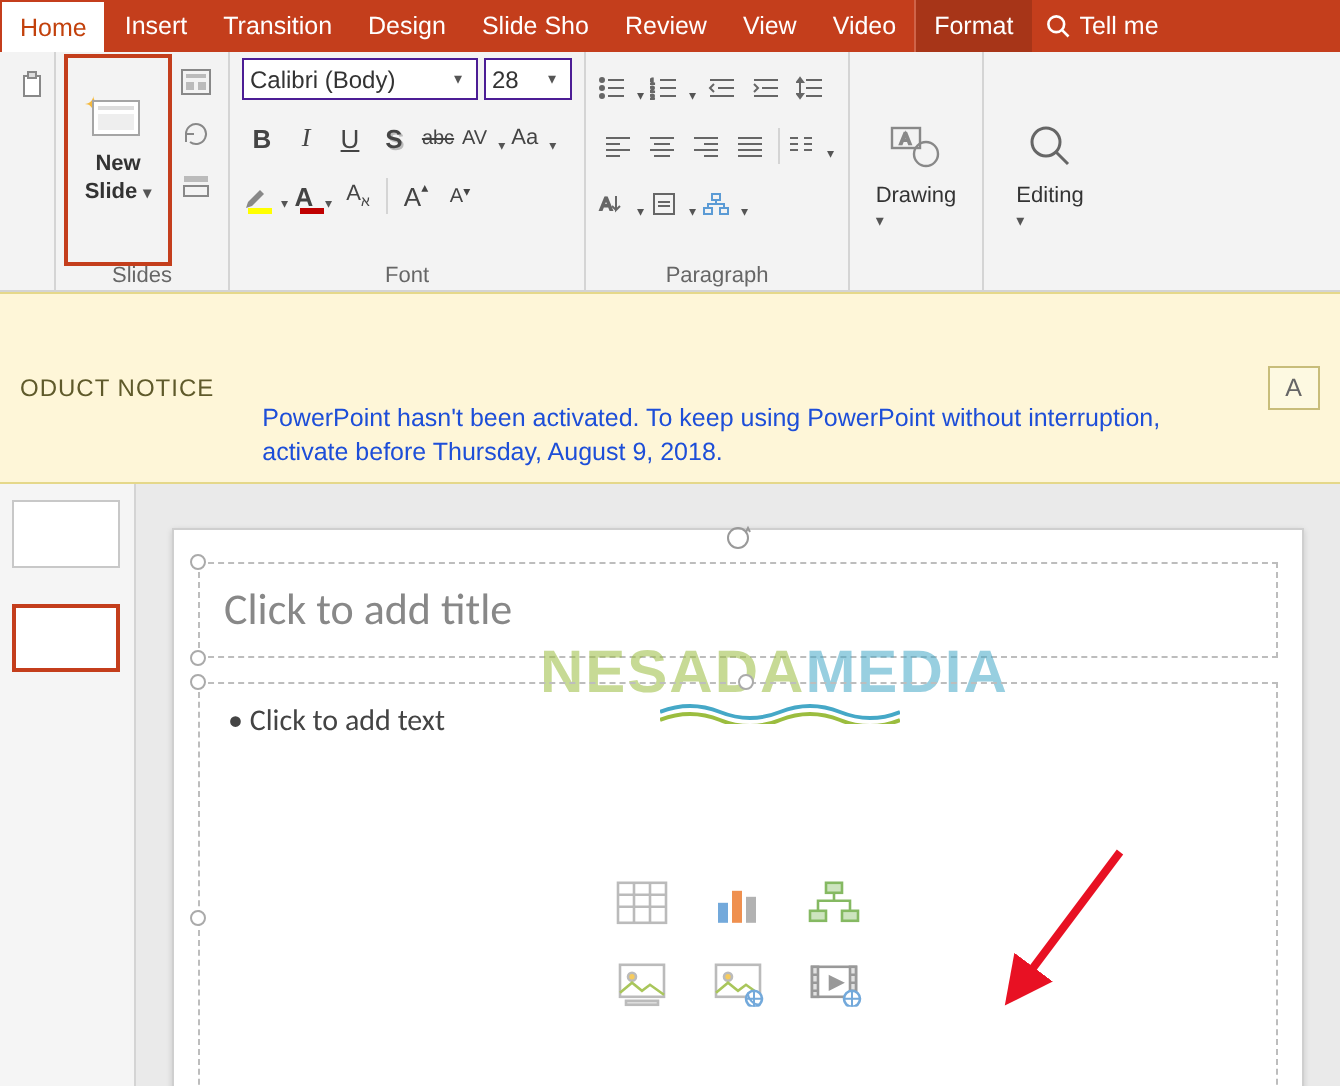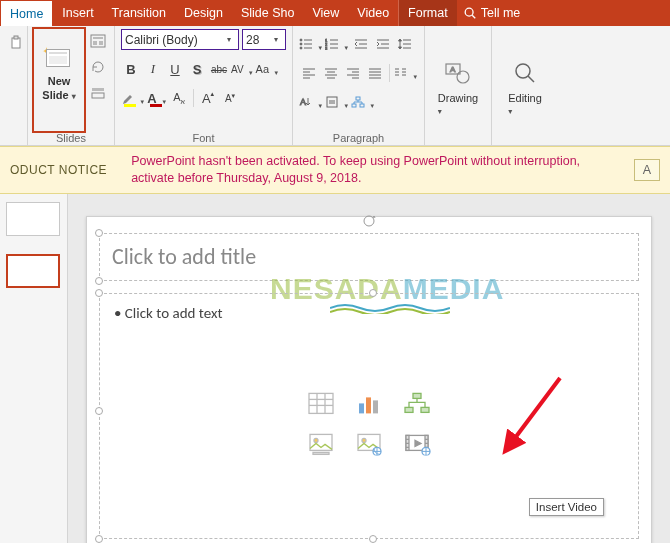--- a/index.html
+++ b/index.html
@@ -1,20 +1,20 @@
 <!DOCTYPE html>
 <html><head>
 <meta charset="utf-8">
 <style>
 * { box-sizing: border-box; margin: 0; padding: 0; }
 body { font-family: 'Segoe UI', Tahoma, sans-serif; font-size: 12px; background: #fff; width: 670px; height: 543px; overflow: hidden; position: relative; }
 
 .tabbar { background: #c43e1c; height: 26px; display: flex; align-items: stretch; color: #fff; font-size: 12.5px; }
 .tab { padding: 4px 9px; cursor: pointer; display: flex; align-items: center; border-right: none; }
-.tab.active { background: #fff; color: #0369a1; border: 1px solid #c43e1c; border-bottom: none; }
+.tab.active { background: #fff; color: #c2410c; border: 1px solid #c43e1c; border-bottom: none; }
 .tab.format { background: #a73518; }
 .tab.help { border-right: 1px solid rgba(255,255,255,0.2); }
 .tellme { display: flex; align-items: center; padding: 0 6px; gap: 4px; }
 .tellme svg { width: 14px; height: 14px; }
 
 .ribbon { background: #f3f3f3; border-bottom: 1px solid #d4d4d4; height: 120px; display: flex; font-size: 11px; color: #444; }
 .group { border-right: 1px solid #d4d4d4; padding: 3px 6px 1px; display: flex; flex-direction: column; justify-content: space-between; }
 .group-label { text-align: center; color: #666; font-size: 11px; padding-top: 1px; }
 .group-body { flex: 1; display: flex; gap: 4px; }
 
@@ -48,21 +48,21 @@
 .colorbar.yellow { background: #ffff00; }
 .colorbar.red { background: #c00000; }
 .vsep { width: 1px; height: 18px; background: #d4d4d4; margin: 0 2px; }
 
 .big-btn { display: flex; flex-direction: column; align-items: center; justify-content: center; width: 54px; cursor: pointer; gap: 3px; }
 .big-btn .icon { width: 32px; height: 32px; display: flex; align-items: center; justify-content: center; }
 .big-btn .lbl { font-size: 11px; color: #333; }
 
 .notice { background: #fef6d8; border-top: 1px solid #e5d88a; border-bottom: 1px solid #e5d88a; display: flex; align-items: center; padding: 6px 10px; gap: 24px; font-size: 12.5px; }
 .notice .title { font-weight: normal; color: #5f5a2b; letter-spacing: 0.5px; font-size: 12px; }
-.notice .msg { color: #be185d; line-height: 1.35; max-width: 460px; }
+.notice .msg { color: #1d4ed8; line-height: 1.35; max-width: 460px; margin-top: 48px; }
 .notice .actbtn { margin-left: auto; border: 1px solid #c8bd7a; background: #fdf9e1; padding: 3px 8px; color: #666; }
 
 .workspace { display: flex; height: calc(543px - 26px - 120px - 48px); background: #eaeaea; }
 .thumbs { width: 68px; background: #f5f5f5; border-right: 1px solid #d4d4d4; padding: 8px 6px; display: flex; flex-direction: column; gap: 18px; }
 .thumb { width: 54px; height: 34px; background: #fff; border: 1px solid #c8c8c8; }
 .thumb.selected { border: 2px solid #c43e1c; }
 
 .canvas { flex: 1; position: relative; background: #eaeaea; overflow: hidden; padding: 22px 18px; }
 .slide { background: #fff; border: 1px solid #cfcfcf; box-shadow: 0 1px 3px rgba(0,0,0,0.15); width: 100%; height: 340px; position: relative; }
 
@@ -89,20 +89,21 @@
 </style>
 </head>
 <body>
 
 <div class="tabbar">
   <div class="tab active">Home</div>
   <div class="tab">Insert</div>
   <div class="tab">Transition</div>
   <div class="tab">Design</div>
   <div class="tab">Slide Sho</div>
+  <div class="tab">Review</div>
   <div class="tab">View</div>
   <div class="tab help">Video</div>
   <div class="tab format">Format</div>
   <div class="tellme">
     <svg viewBox="0 0 16 16" fill="none" stroke="#fff" stroke-width="1.5">
         <circle cx="7" cy="7" r="4.5"></circle>
         <line x1="10.5" y1="10.5" x2="14" y2="14"></line>
       </svg>
     <span>Tell me</span>
   </div>

